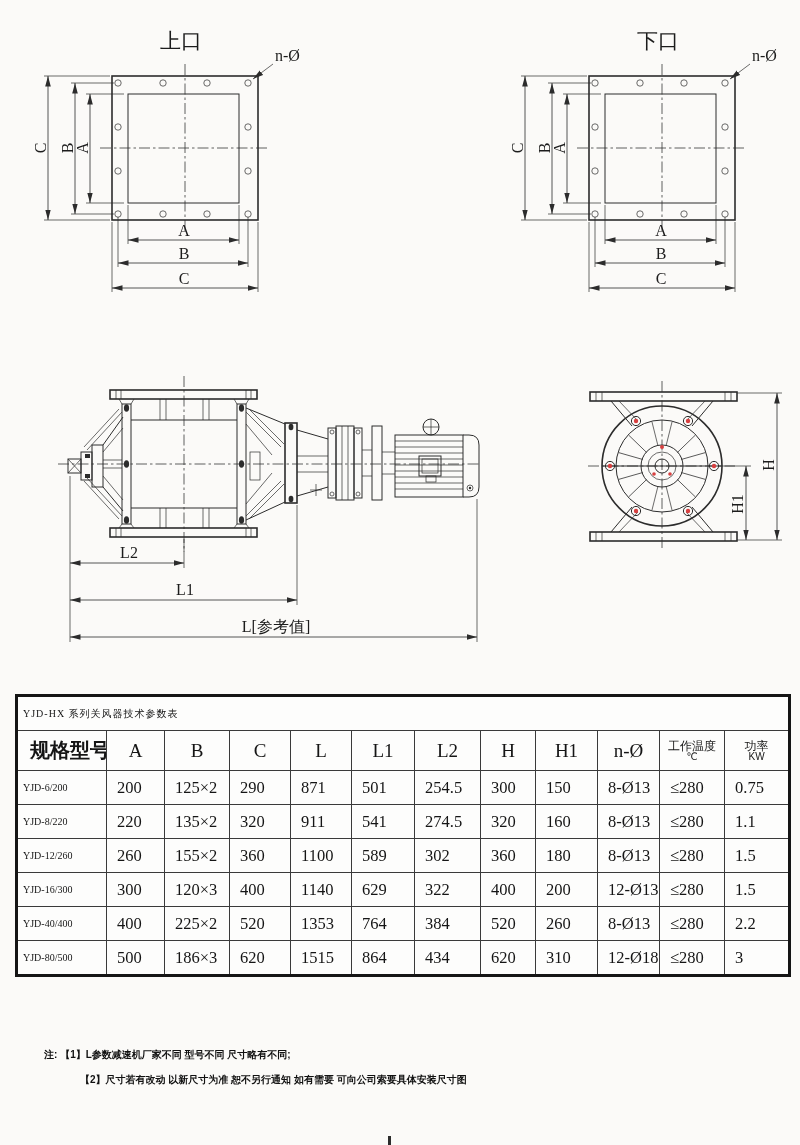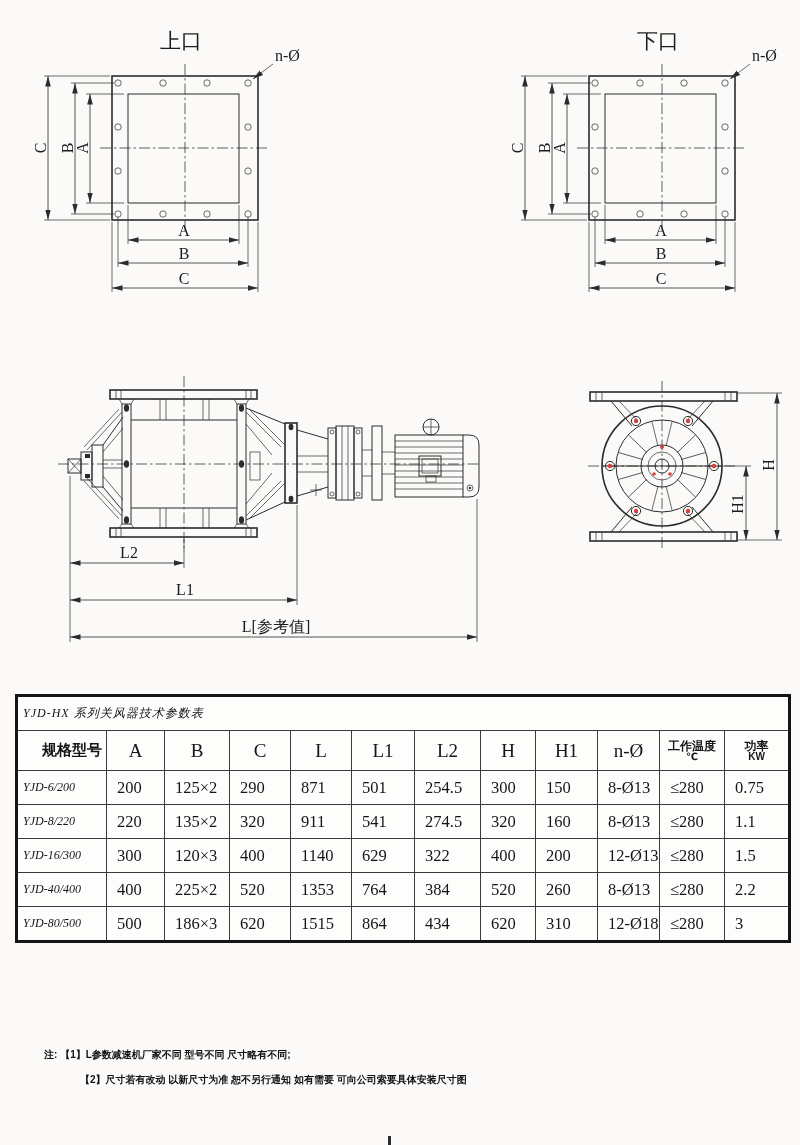--- a/index.html
+++ b/index.html
@@ -18,28 +18,28 @@
   .t-title{font-size:21px;}
   .t-dim{font-size:16px;}
   
   .tbl-wrap{position:absolute;left:15px;top:694px;}
   table.spec{border-collapse:collapse;table-layout:fixed;width:773px;background:#fdfdfc;
              border:3px solid #151515;}
   table.spec td,table.spec th{border:1px solid #3a3a3a;overflow:hidden;white-space:nowrap;
              color:#151515;}
   .title-cell{height:57px;text-align:center;font-size:29px;letter-spacing:1px;}
   th{height:37px;font-weight:normal;font-size:19px;text-align:center;vertical-align:middle;}
-  th.th-model{font-size:15px;font-weight:bold;text-align:left;padding-left:24px;
+  th.th-model{font-size:20px;font-weight:bold;text-align:left;padding-left:12px;
               font-family:Liberation Serif, serif;}
-  th.th-two{font-size:12px;font-weight:bold;line-height:12px;
+  th.th-two{font-size:12px;font-weight:normal;line-height:12px;
             font-family:"Liberation Sans","DejaVu Sans",sans-serif;}
   th.th-two .h-sub{display:block;font-size:10px;line-height:10px;}
   th.th-two .h-sub:empty{display:none;}
   table.spec td{height:31px;font-size:16.5px;text-align:left;padding-left:10px;vertical-align:middle;}
-  table.spec td:first-child{font-size:12px;padding-left:5px;font-style:italic;}
+  table.spec td:first-child{font-size:10px;padding-left:5px;}
   
   .notes{position:absolute;left:44px;top:1042px;width:720px;color:#111;
          font-family:"Liberation Sans","DejaVu Sans",sans-serif;font-weight:bold;
          font-size:10px;line-height:25px;}
   .note-line2{margin-left:36px;}
   .scan-mark{position:absolute;left:388px;top:1136px;width:3px;height:9px;background:#2c2c2c;}
 </style>
 </head>
 <body>
 
@@ -376,20 +376,34 @@
             <td>911</td>
             <td>541</td>
             <td>274.5</td>
             <td>320</td>
             <td>160</td>
             <td>8-Ø13</td>
             <td>≤280</td>
             <td>1.1</td>
           </tr>
           <tr>
+            <td>YJD-12/260</td>
+            <td>260</td>
+            <td>155×2</td>
+            <td>360</td>
+            <td>1100</td>
+            <td>589</td>
+            <td>302</td>
+            <td>360</td>
+            <td>180</td>
+            <td>8-Ø13</td>
+            <td>≤280</td>
+            <td>1.5</td>
+          </tr>
+          <tr>
             <td>YJD-16/300</td>
             <td>300</td>
             <td>120×3</td>
             <td>400</td>
             <td>1140</td>
             <td>629</td>
             <td>322</td>
             <td>400</td>
             <td>200</td>
             <td>12-Ø13</td>

